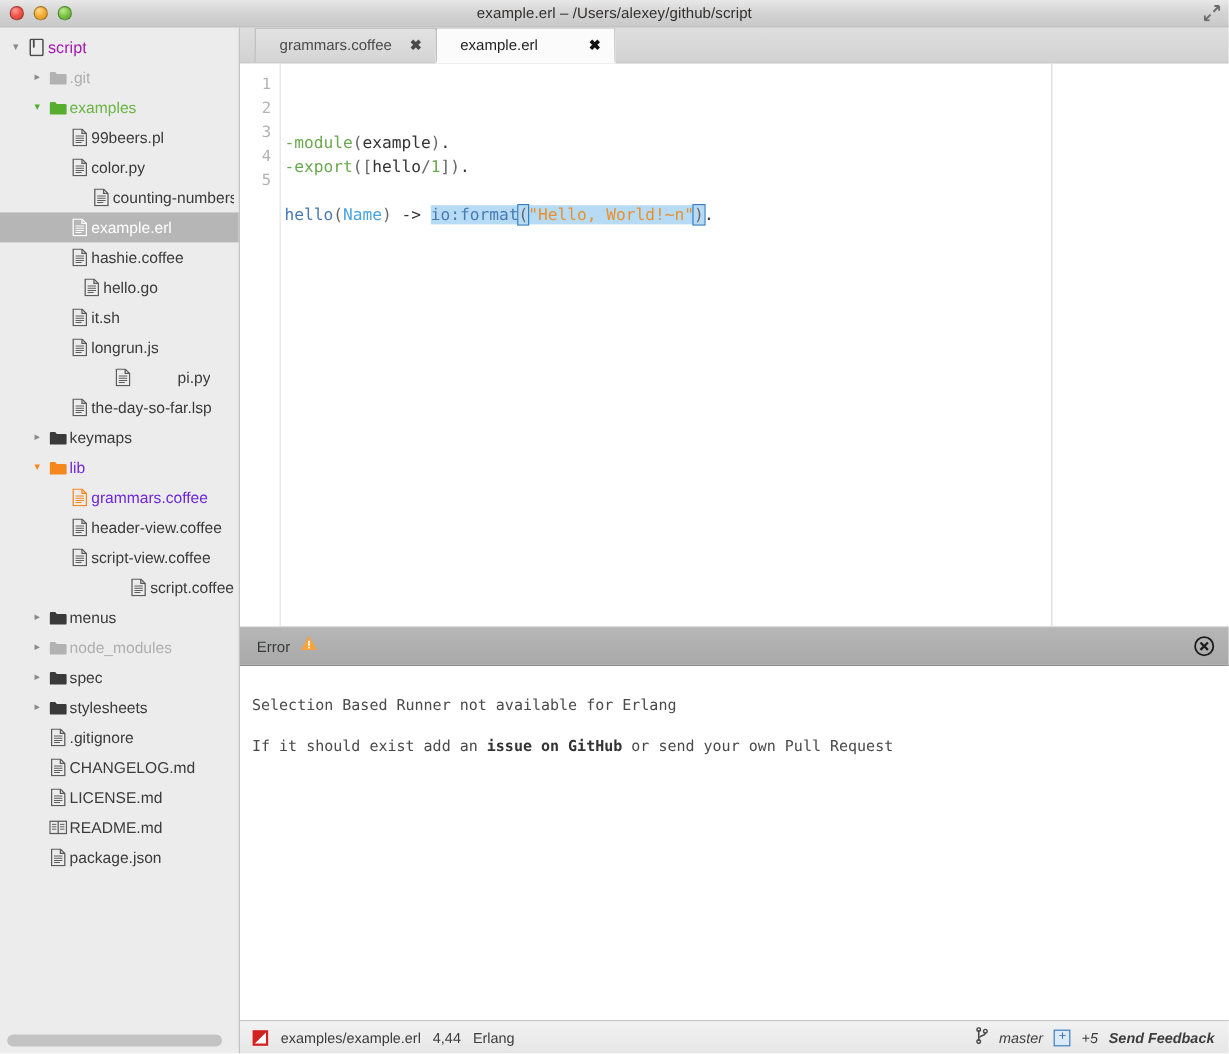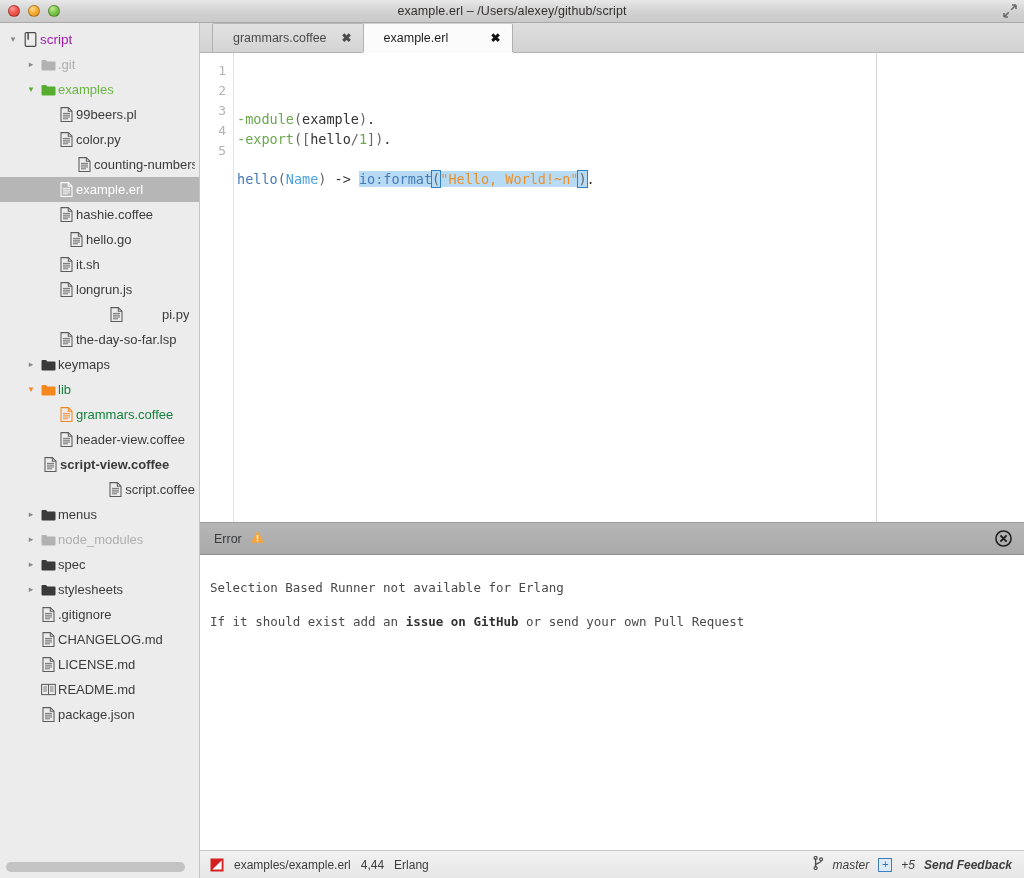--- a/index.html
+++ b/index.html
@@ -62,21 +62,21 @@
     padding-right: 4px;
   }
   .tree-row.selected { background: #b6b6b6; color: #ffffff; }
   .tree-row .twisty {
     width: 14px; flex: 0 0 14px; text-align: center;
     font-size: 9px; color: #8a8a8a; line-height: 25px;
   }
   .tree-row .ficon { width: 20px; flex: 0 0 20px; display: flex; align-items: center; justify-content: center; }
   .tree-row .lbl { overflow: hidden; }
   .tree-row.dim, .tree-row.dim .lbl { color: #aeaeae; }
-  .tree-row.mod .lbl { color: #15803d; }
+  .tree-row.mod .lbl { color: #6d28d9; }
   .tree-row.new .lbl { color: #6ab544; }
 
   .sb-hscroll {
     position: absolute; left: 6px; right: 14px; bottom: 6px;
     height: 10px; border-radius: 5px; background: #c3c3c3;
   }
 
   
   .main { flex: 1 1 auto; display: flex; flex-direction: column; min-width: 0; background: #fff; }
 
@@ -333,21 +333,21 @@
             <span class="twisty"></span>
             <span class="ficon">
               <svg width="13" height="15" viewBox="0 0 13 15" aria-hidden="true">
     <path d="M1 0.6 H8.3 L12 4.2 V14.4 H1 Z" fill="none" stroke="#5c5c5c" stroke-width="1.05"></path>
     <path d="M8.3 0.6 V4.2 H12" fill="none" stroke="#5c5c5c" stroke-width="1.05"></path>
     <path d="M3 6.4 H10 M3 8.2 H10 M3 10 H10 M3 11.8 H8" stroke="#5c5c5c" stroke-width="0.85"></path>
   </svg>
             </span>
             <span class="lbl">longrun.js</span>
           </div>
-          <div class="tree-row" style="padding-left: 56px; gap: 36px;">
+          <div class="tree-row" style="padding-left: 42px; gap: 36px;">
             <span class="twisty"></span>
             <span class="ficon">
               <svg width="13" height="15" viewBox="0 0 13 15" aria-hidden="true">
     <path d="M1 0.6 H8.3 L12 4.2 V14.4 H1 Z" fill="none" stroke="#5c5c5c" stroke-width="1.05"></path>
     <path d="M8.3 0.6 V4.2 H12" fill="none" stroke="#5c5c5c" stroke-width="1.05"></path>
     <path d="M3 6.4 H10 M3 8.2 H10 M3 10 H10 M3 11.8 H8" stroke="#5c5c5c" stroke-width="0.85"></path>
   </svg>
             </span>
             <span class="lbl">pi.py</span>
           </div>
@@ -395,21 +395,21 @@
             <span class="twisty"></span>
             <span class="ficon">
               <svg width="13" height="15" viewBox="0 0 13 15" aria-hidden="true">
     <path d="M1 0.6 H8.3 L12 4.2 V14.4 H1 Z" fill="none" stroke="#5c5c5c" stroke-width="1.05"></path>
     <path d="M8.3 0.6 V4.2 H12" fill="none" stroke="#5c5c5c" stroke-width="1.05"></path>
     <path d="M3 6.4 H10 M3 8.2 H10 M3 10 H10 M3 11.8 H8" stroke="#5c5c5c" stroke-width="0.85"></path>
   </svg>
             </span>
             <span class="lbl">header-view.coffee</span>
           </div>
-          <div class="tree-row" style="padding-left: 26px; font-weight: bold;">
+          <div class="tree-row" style="padding-left: 42px;">
             <span class="twisty"></span>
             <span class="ficon">
               <svg width="13" height="15" viewBox="0 0 13 15" aria-hidden="true">
     <path d="M1 0.6 H8.3 L12 4.2 V14.4 H1 Z" fill="none" stroke="#5c5c5c" stroke-width="1.05"></path>
     <path d="M8.3 0.6 V4.2 H12" fill="none" stroke="#5c5c5c" stroke-width="1.05"></path>
     <path d="M3 6.4 H10 M3 8.2 H10 M3 10 H10 M3 11.8 H8" stroke="#5c5c5c" stroke-width="0.85"></path>
   </svg>
             </span>
             <span class="lbl">script-view.coffee</span>
           </div>

